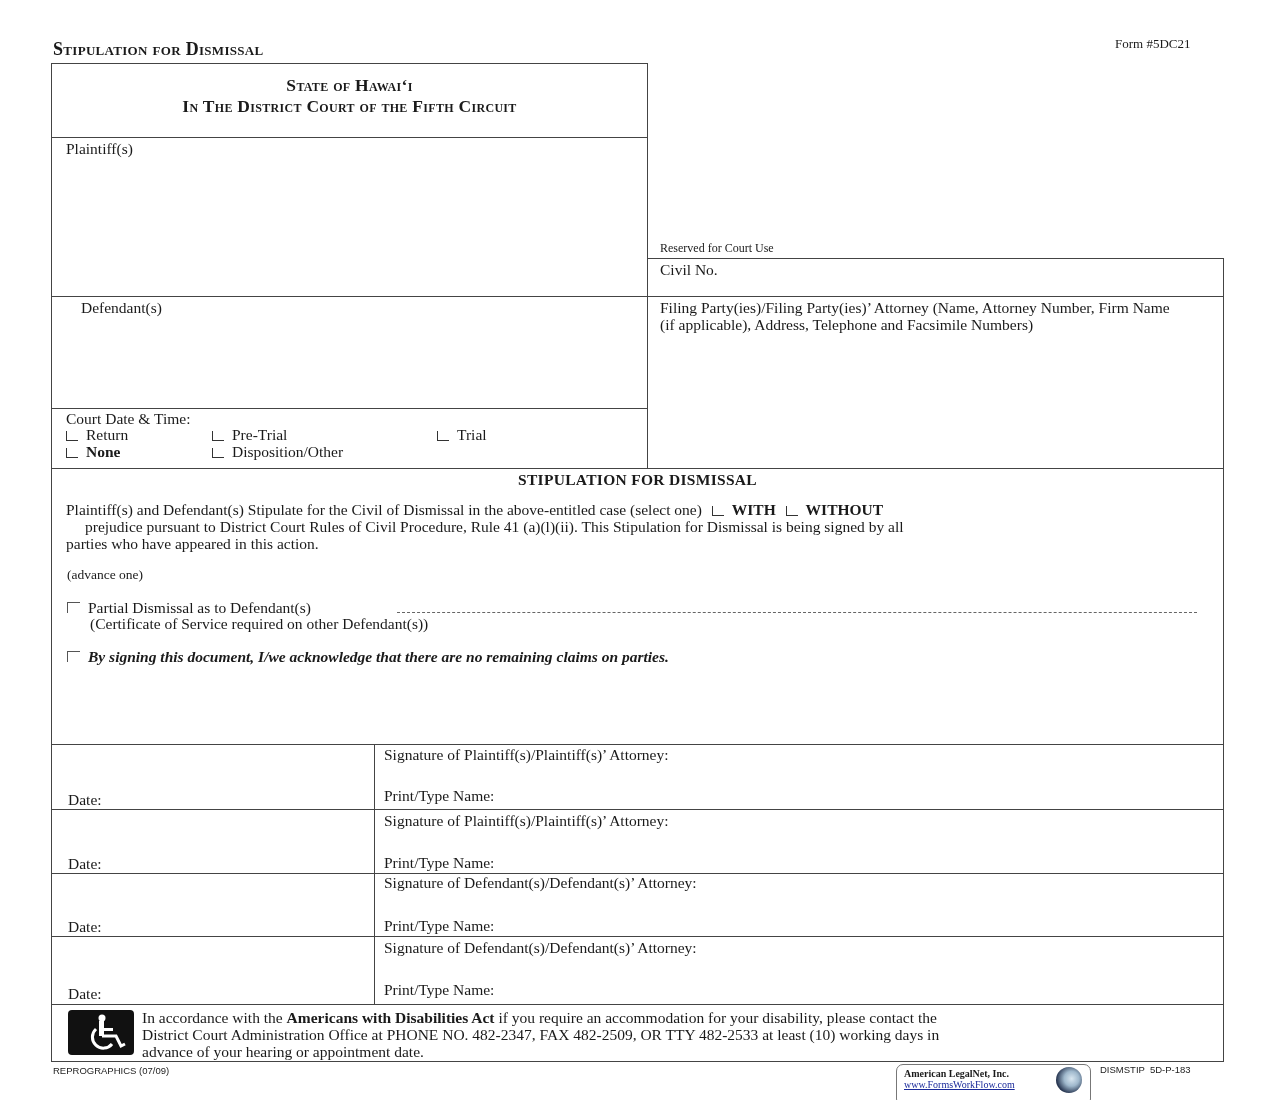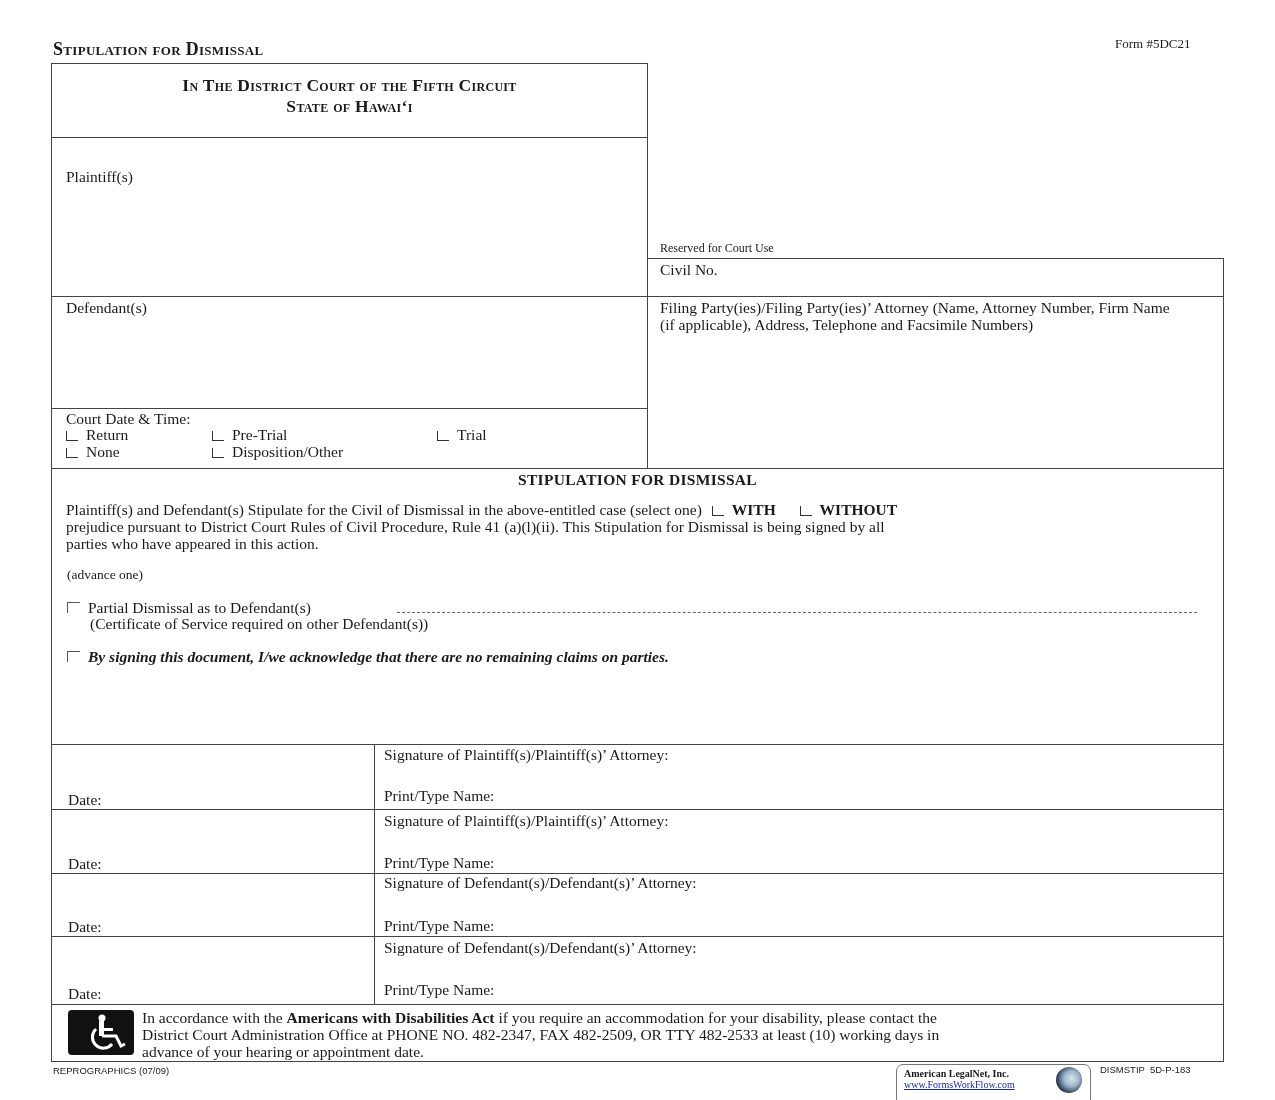--- a/index.html
+++ b/index.html
@@ -18,46 +18,46 @@
 <body>
 
 <div class="abs sc" style="left:53px; top:39px; font-size:18px; line-height:20px;">Stipulation for Dismissal</div>
 <div class="abs" style="left:1115px; top:36px; font-size:13px;">Form #5DC21</div>
 
 <div class="line-h" style="left:51px; top:63px; width:597px;"></div>
 <div class="line-v" style="left:51px; top:63px; height:998px;"></div>
 <div class="line-v" style="left:647px; top:63px; height:406px;"></div>
 
 <div class="abs sc" style="left:51px; top:75px; width:597px; text-align:center; font-size:17.5px; line-height:21px;">
+  <div>State of Hawai‘i</div>
   <div>In The District Court of the Fifth Circuit</div>
-  <div>State of Hawai‘i</div>
 </div>
 <div class="line-h" style="left:51px; top:137px; width:597px;"></div>
 
-<div class="abs" style="left:52px; top:138px; width:595px; height:158px;margin-top:28px;">
+<div class="abs" style="left:52px; top:138px; width:595px; height:158px;">
   <div class="t15" style="position:absolute; left:14px; top:2px;">Plaintiff(s)</div>
 </div>
 <div class="line-h" style="left:51px; top:296px; width:1173px;"></div>
 
 <div class="abs" style="left:52px; top:297px; width:595px; height:111px;">
-  <div class="t15" style="position:absolute; left:14px; top:2px;">Defendant(s)</div>
+  <div class="t15" style="position:absolute; left:29px; top:2px;">Defendant(s)</div>
 </div>
 <div class="line-h" style="left:51px; top:408px; width:597px;"></div>
 
 <div class="abs t15" style="left:66px; top:410px;">Court Date &amp; Time:</div>
 <div class="abs t15" style="left:66px; top:426px;">
   <span class="chk"></span><span>Return</span>
 </div>
 <div class="abs t15" style="left:212px; top:426px;">
   <span class="chk"></span><span>Pre-Trial</span>
 </div>
 <div class="abs t15" style="left:437px; top:426px;">
   <span class="chk"></span><span>Trial</span>
 </div>
-<div class="abs t15" style="left:66px; top:443px;">
+<div class="abs t15" style="left:66px; top:443px;font-weight:bold;">
   <span class="chk"></span><span>None</span>
 </div>
 <div class="abs t15" style="left:212px; top:443px;">
   <span class="chk"></span><span>Disposition/Other</span>
 </div>
 
 <div class="abs" style="left:660px; top:241px; font-size:12px;">Reserved for Court Use</div>
 <div class="line-h" style="left:647px; top:258px; width:577px;"></div>
 <div class="line-v" style="left:1223px; top:258px; height:803px;"></div>
 <div class="abs" style="left:648px; top:259px; width:575px; height:37px;">
@@ -67,23 +67,23 @@
   <div class="t15" style="position:absolute; left:12px; top:2px; width:520px;">Filing Party(ies)/Filing Party(ies)’ Attorney (Name, Attorney Number, Firm Name (if applicable), Address, Telephone and Facsimile Numbers)</div>
 </div>
 
 <div class="line-h" style="left:51px; top:468px; width:1173px;"></div>
 <div class="abs" style="left:51px; top:471px; width:1173px; text-align:center; font-weight:bold; font-size:15.5px; letter-spacing:0.3px;">STIPULATION FOR DISMISSAL</div>
 
 <div class="abs t15" style="left:66px; top:501px; width:1150px;">
   <div style="white-space:nowrap;">
     <span>Plaintiff(s) and Defendant(s) Stipulate for the Civil of Dismissal in the above-entitled case (select one)</span>
     <span style="margin-left:6px;"><span class="chk"></span><b>WITH</b></span>
-    <span style="margin-left:20px;"><span class="chk"></span><b>WITHOUT</b></span>
+    <span style="margin-left:6px;"><span class="chk"></span><b>WITHOUT</b></span>
   </div>
-  <div style="white-space:nowrap;">prejudice pursuant to District Court Rules of Civil Procedure, Rule 41 (a)(l)(ii). This Stipulation for Dismissal is being signed by all</div>
+  <div style="white-space:nowrap;margin-left:19px;">prejudice pursuant to District Court Rules of Civil Procedure, Rule 41 (a)(l)(ii). This Stipulation for Dismissal is being signed by all</div>
   <div>parties who have appeared in this action.</div>
 </div>
 
 <div class="abs" style="left:67px; top:567px; font-size:13.5px;">(advance one)</div>
 
 <div class="abs t15" style="left:67px; top:599px; white-space:nowrap;text-align:center;">
   <span class="chk-box"></span><span>Partial Dismissal as to Defendant(s)</span>
 </div>
 <div class="abs" style="left:397px; top:598px; width:800px; height:15px; border-bottom:1px dashed #666;"></div>
 <div class="abs t15" style="left:90px; top:615px;">(Certificate of Service required on other Defendant(s))</div>

